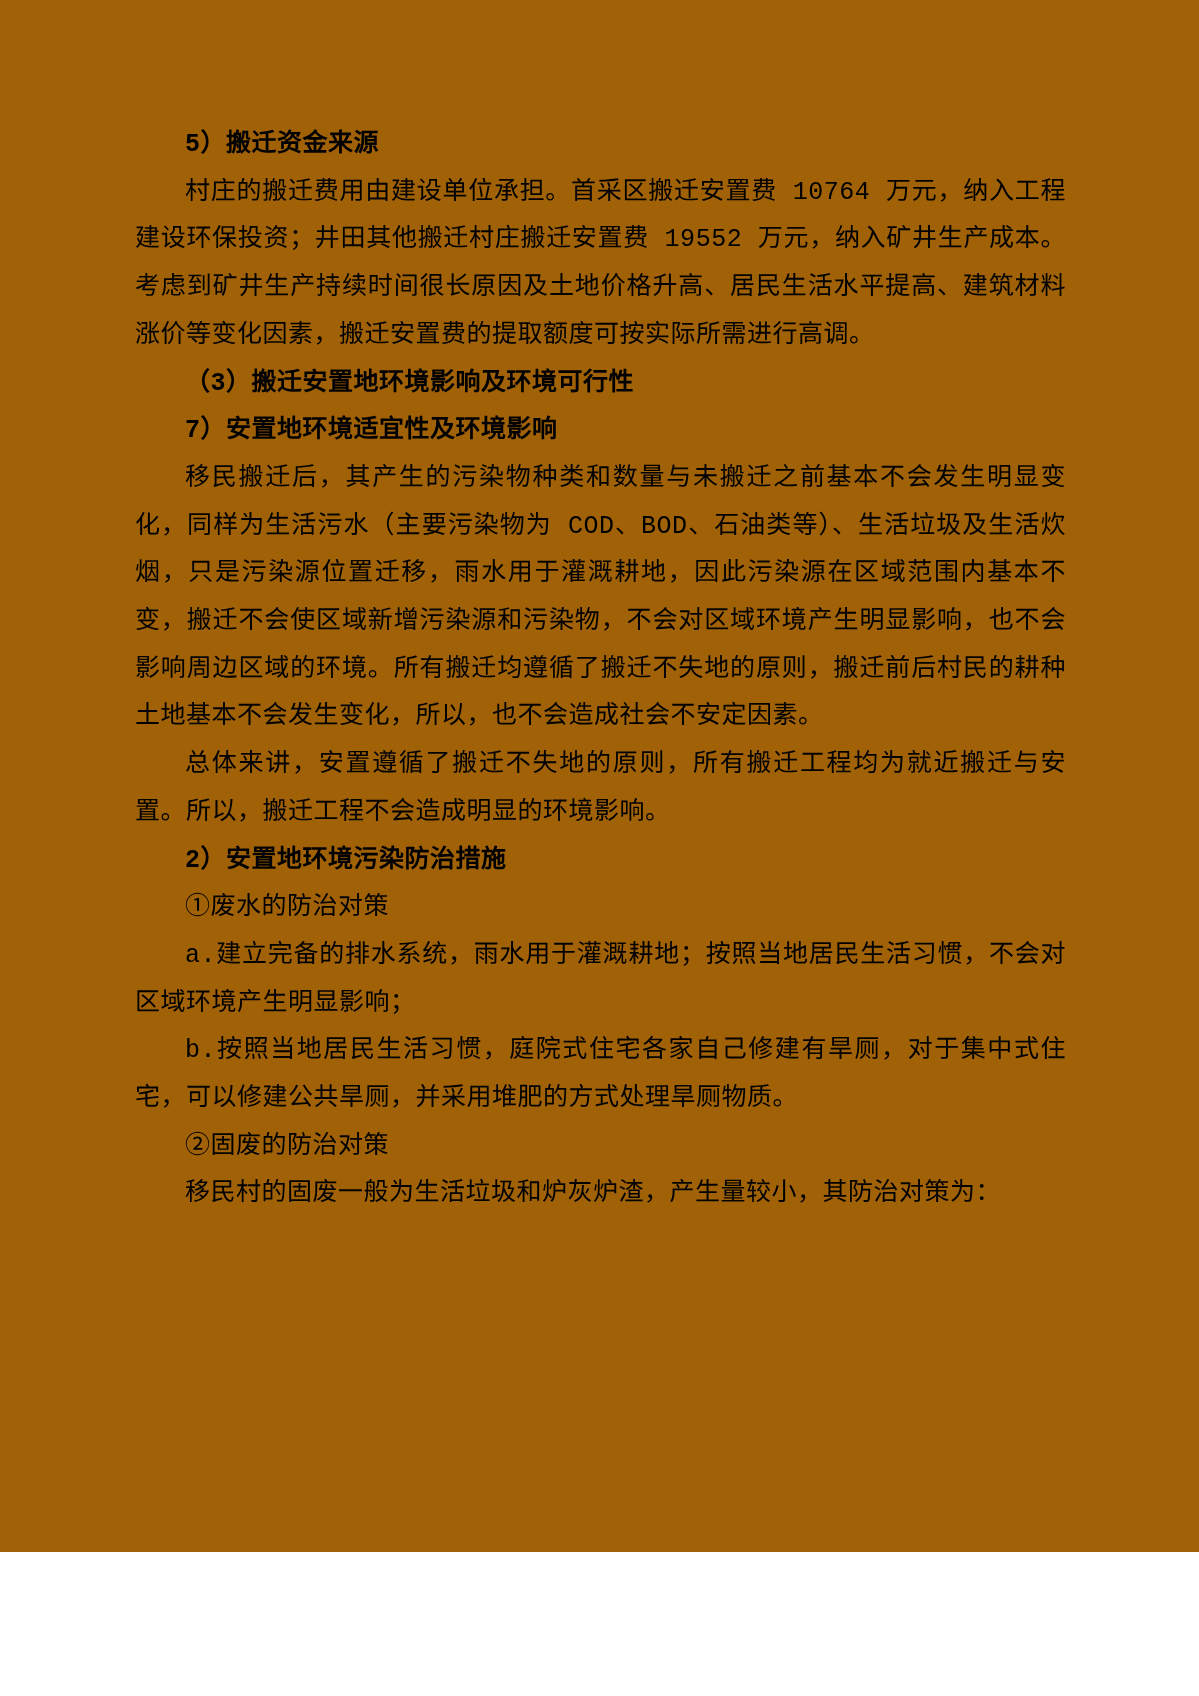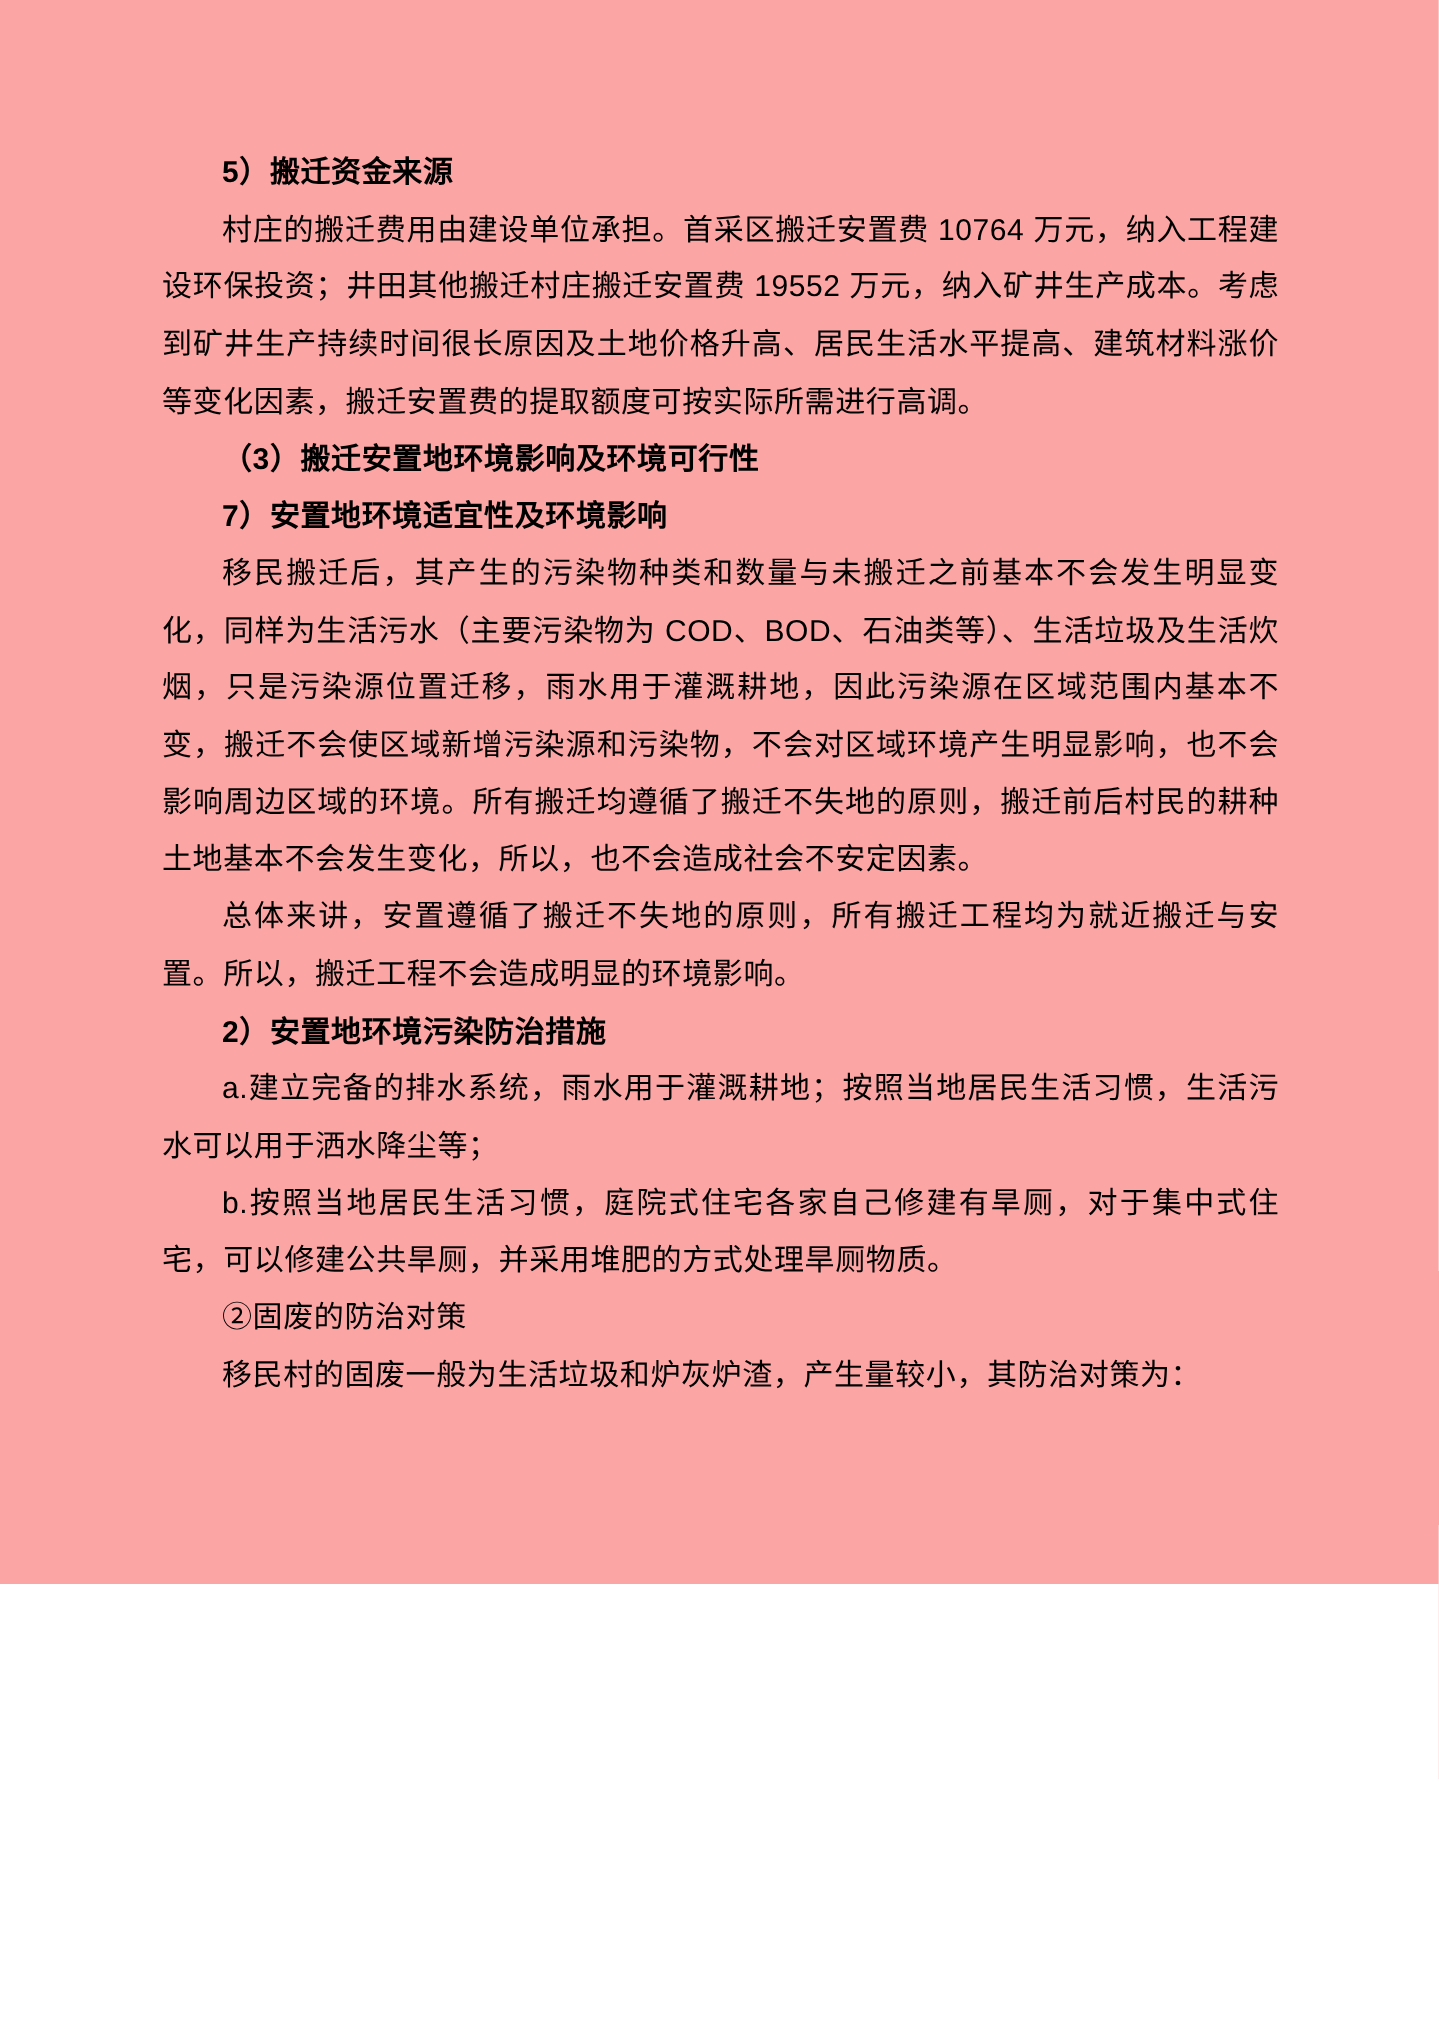--- a/index.html
+++ b/index.html
@@ -3,24 +3,24 @@
 <meta charset="utf-8">
 <style>
   html, body {
     margin: 0;
     padding: 0;
     background: #ffffff;
   }
   .page {
     position: relative;
     width: 1199px;
-    height: 1320px;
-    background: #fca5a5;
+    height: 1552px;
+    background: #a16207;
     overflow: hidden;
-    font-family: Liberation Sans, sans-serif;
+    font-family: Liberation Mono, monospace;
     color: #000000;
   }
   .content {
     position: absolute;
     left: 135px;
     top: 121px;
     width: 931px;
   }
   .content p {
     margin: 0;
@@ -51,19 +51,20 @@
 
 <div class="page">
   <div class="content">
     <p class="heading">5）搬迁资金来源</p>
     <p class="paragraph">村庄的搬迁费用由建设单位承担。首采区搬迁安置费 10764 万元，纳入工程建设环保投资；井田其他搬迁村庄搬迁安置费 19552 万元，纳入矿井生产成本。考虑到矿井生产持续时间很长原因及土地价格升高、居民生活水平提高、建筑材料涨价等变化因素，搬迁安置费的提取额度可按实际所需进行高调。</p>
     <p class="heading">（3）搬迁安置地环境影响及环境可行性</p>
     <p class="heading">7）安置地环境适宜性及环境影响</p>
     <p class="paragraph">移民搬迁后，其产生的污染物种类和数量与未搬迁之前基本不会发生明显变化，同样为生活污水（主要污染物为 COD、BOD、石油类等）、生活垃圾及生活炊烟，只是污染源位置迁移，雨水用于灌溉耕地，因此污染源在区域范围内基本不变，搬迁不会使区域新增污染源和污染物，不会对区域环境产生明显影响，也不会影响周边区域的环境。所有搬迁均遵循了搬迁不失地的原则，搬迁前后村民的耕种土地基本不会发生变化，所以，也不会造成社会不安定因素。</p>
     <p class="paragraph">总体来讲，安置遵循了搬迁不失地的原则，所有搬迁工程均为就近搬迁与安置。所以，搬迁工程不会造成明显的环境影响。</p>
     <p class="heading">2）安置地环境污染防治措施</p>
-    <p class="paragraph">a.建立完备的排水系统，雨水用于灌溉耕地；按照当地居民生活习惯，生活污水可以用于洒水降尘等；</p>
+    <p class="paragraph">①废水的防治对策</p>
+    <p class="paragraph">a.建立完备的排水系统，雨水用于灌溉耕地；按照当地居民生活习惯，不会对区域环境产生明显影响；</p>
     <p class="paragraph">b.按照当地居民生活习惯，庭院式住宅各家自己修建有旱厕，对于集中式住宅，可以修建公共旱厕，并采用堆肥的方式处理旱厕物质。</p>
     <p class="paragraph">②固废的防治对策</p>
     <p class="paragraph">移民村的固废一般为生活垃圾和炉灰炉渣，产生量较小，其防治对策为：</p>
   </div>
   <div class="footer">149</div>
 </div>
 
 </body></html>

